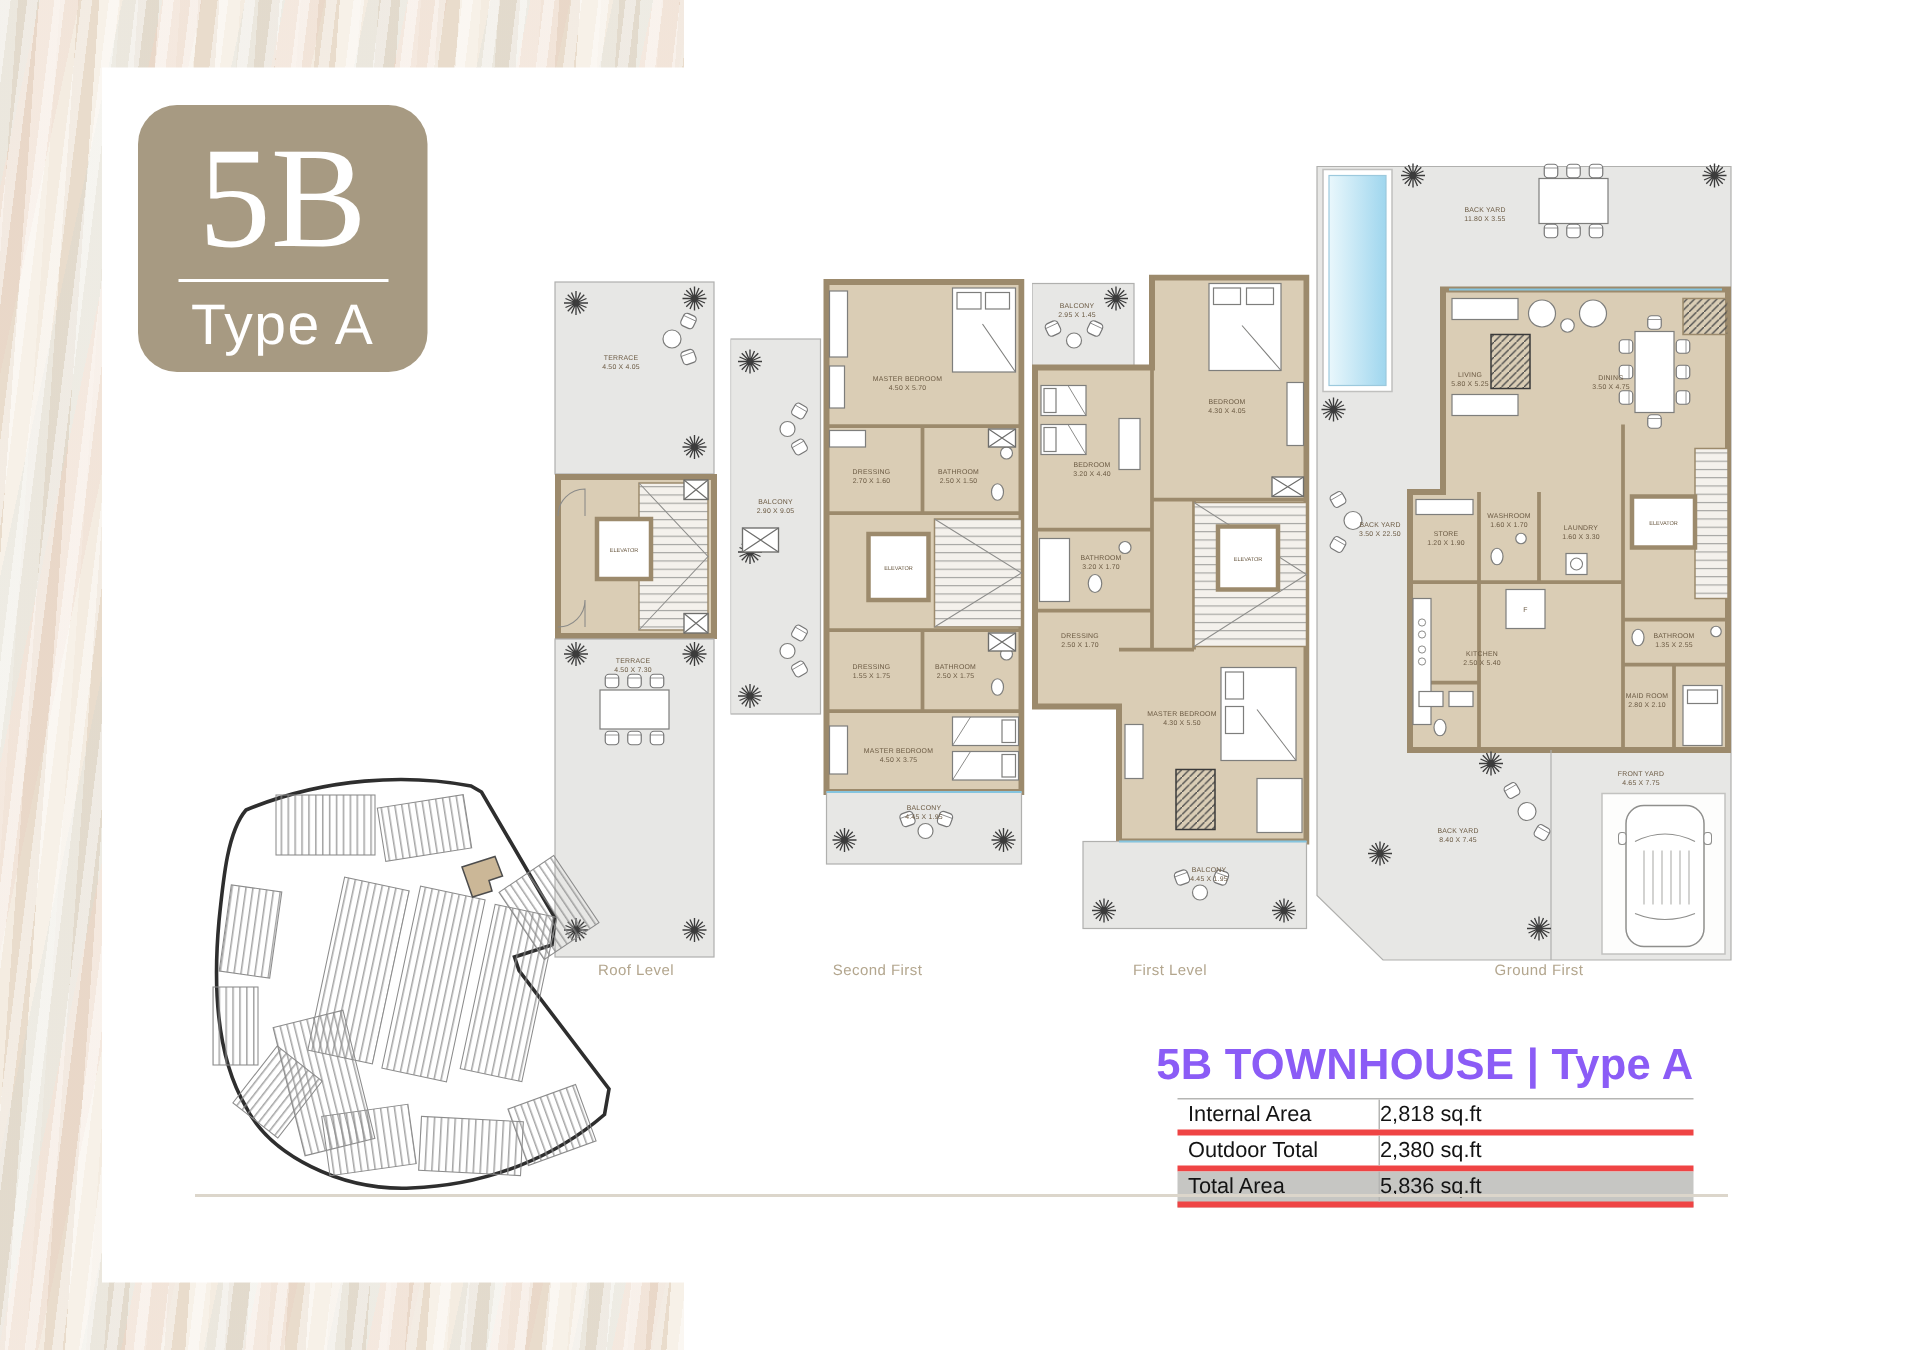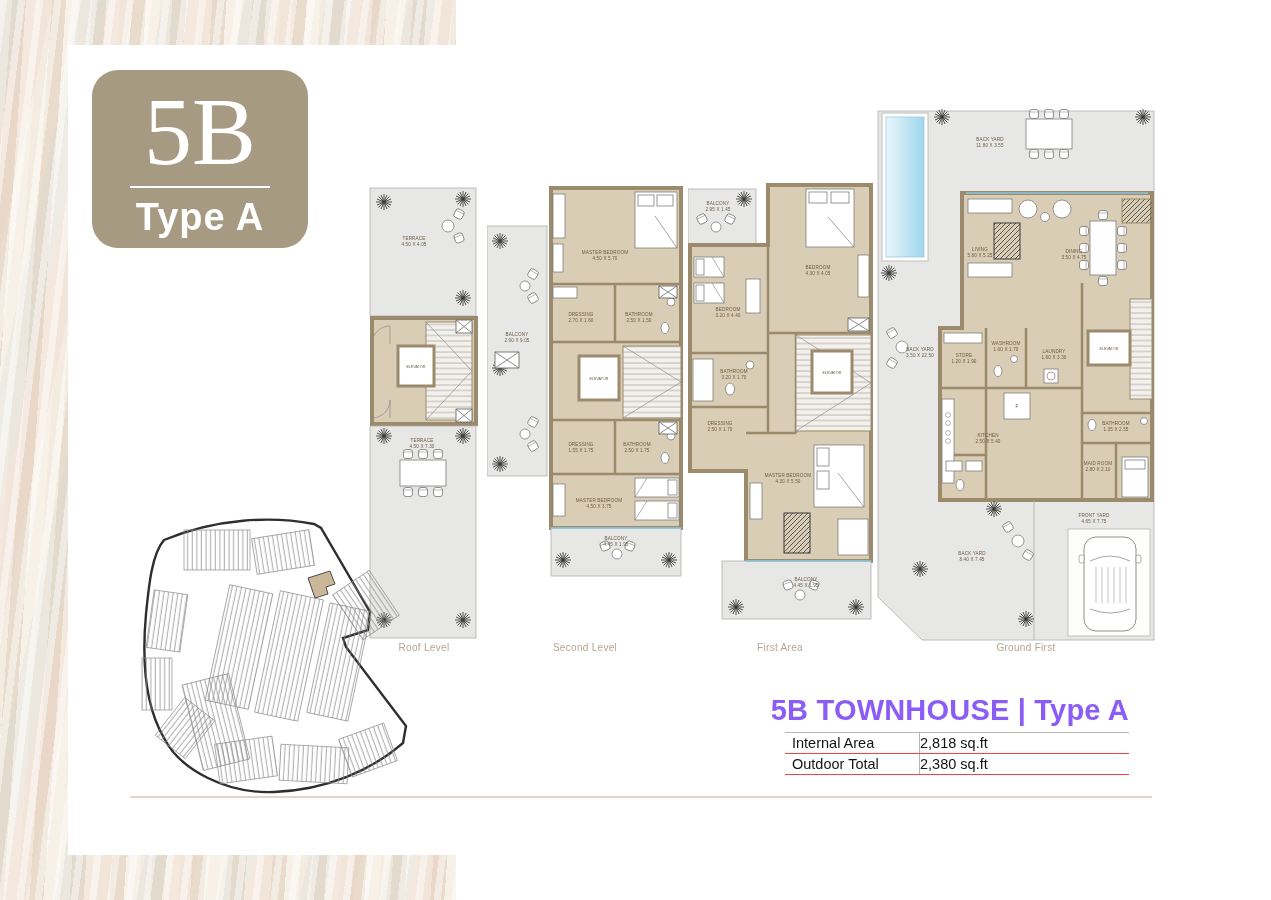--- a/index.html
+++ b/index.html
@@ -7,46 +7,46 @@
         font-family:"Liberation Sans",sans-serif;background:#fff;}
   
   #texture{position:absolute;left:0;top:0;width:456px;height:900px;
     background:
       repeating-linear-gradient(97deg, rgba(255,255,255,.45) 0 7px, rgba(255,255,255,0) 7px 18px),
       repeating-linear-gradient(102deg, rgba(196,210,208,.18) 0 26px, rgba(233,198,186,.20) 26px 52px, rgba(255,255,255,0) 52px 80px),
       repeating-linear-gradient(94deg, #f4ece1 0 12px, #e9dccc 12px 26px, #f7f1e8 26px 40px),
       #ece1d3;}
   #card{position:absolute;left:68px;top:45px;right:0;bottom:45px;background:#fff;}
   
-  #badge{position:absolute;left:92px;top:70px;width:216px;height:178px;background:#a79a82;
+  #badge{position:absolute;left:92px;top:70px;width:193px;height:178px;background:#a79a82;
          border-radius:26px;color:#fff;text-align:center;}
   #badge .code{font-family:"Liberation Serif",serif;font-size:96px;line-height:104px;margin-top:10px;}
   #badge .rule{width:140px;height:2px;background:#fff;margin:2px auto 8px auto;}
-  #badge .type{font-size:38px;font-weight:700;letter-spacing:1px;}
+  #badge .type{font-size:38px;font-weight:400;letter-spacing:1px;}
   
   .caption{position:absolute;top:642px;width:140px;text-align:center;color:#b3a68e;
            font-size:10px;letter-spacing:.3px;}
   
   svg.plan{position:absolute;}
   .out{fill:#e7e7e5;stroke:#b0b0ae;stroke-width:.8;}
   .in{fill:#dacdb5;stroke:#9c8a6c;stroke-width:4;}
   .wall{stroke:#9c8a6c;fill:none;}
   .f{fill:#fff;stroke:#7e7e7c;stroke-width:.8;}
   .door{fill:none;stroke:#8a8a88;stroke-width:.7;}
   .glass{stroke:#86c5df;stroke-width:1.4;fill:none;}
   svg text{font-family:"Liberation Sans",sans-serif;}
   .lbl{font-size:4.6px;fill:#6b5a43;text-anchor:middle;letter-spacing:.15px;}
   .lbl2{font-size:3.7px;fill:#6b5a43;text-anchor:middle;}
   .shaft rect{fill:#fff;stroke:#6e6e6c;stroke-width:.9;}
   .shaft path{stroke:#6e6e6c;stroke-width:.8;fill:none;}
   
   #sum-title{position:absolute;left:770px;top:694px;width:359px;text-align:right;
              font-size:29px;font-weight:bold;color:#8b5cf6;letter-spacing:.2px;}
   #sum-table{position:absolute;left:785px;top:732px;width:344px;font-size:14.5px;color:#141414;}
-  #sum-table .row{display:flex;height:20px;line-height:20px;border-bottom:1px solid #ef4444;}
+  #sum-table .row{display:flex;height:20px;line-height:20px;border-bottom:4px solid #ef4444;}
   #sum-table .row:first-child{border-top:1px solid #b5b5b3;}
   #sum-table .cell.label{width:127px;padding-left:7px;border-right:1px solid #b5b5b3;}
   #sum-table .cell.val{flex:1;text-align:left;padding-right:5px;}
   #sum-table .row.total{background:#c6c6c3;}
   #divider{position:absolute;left:130px;top:796px;width:1022px;height:2px;background:#dcd6cb;}
 </style>
 </head>
 <body>
 
 <div id="page">
@@ -394,29 +394,33 @@
       <rect x="95" y="232" width="58" height="40" transform="rotate(-8 124 252)"></rect>
       <rect x="158" y="238" width="68" height="36" transform="rotate(3 192 256)"></rect>
       <rect x="222" y="222" width="48" height="40" transform="rotate(-20 246 242)"></rect>
       <rect x="222" y="70" width="44" height="54" transform="rotate(-34 244 97)"></rect>
       <rect x="44" y="196" width="38" height="48" transform="rotate(38 63 220)"></rect>
     </g>
     <path d="M186,70 l22,-7 l5,13 l-9,3 l2,7 l-13,4 Z" fill="#cbb797" stroke="#4c4c4c" stroke-width="1"></path>
   </svg>
 
   <div class="caption" style="left:354px">Roof Level</div>
-  <div class="caption" style="left:515px">Second Level</div>
-  <div class="caption" style="left:710px">First Area</div>
+  <div class="caption" style="left:515px">Second First</div>
+  <div class="caption" style="left:710px">First Level</div>
   <div class="caption" style="left:956px">Ground First</div>
 
   <div id="sum-title">5B TOWNHOUSE | Type A</div>
   <div id="sum-table">
     <div class="row">
       <div class="cell label">Internal Area</div>
       <div class="cell val">2,818 sq.ft</div>
     </div>
     <div class="row">
       <div class="cell label">Outdoor Total</div>
       <div class="cell val">2,380 sq.ft</div>
     </div>
+    <div class="row total">
+      <div class="cell label">Total Area</div>
+      <div class="cell val">5,836 sq.ft</div>
+    </div>
   </div>
   <div id="divider"></div>
 </div>
 
 </body></html>

